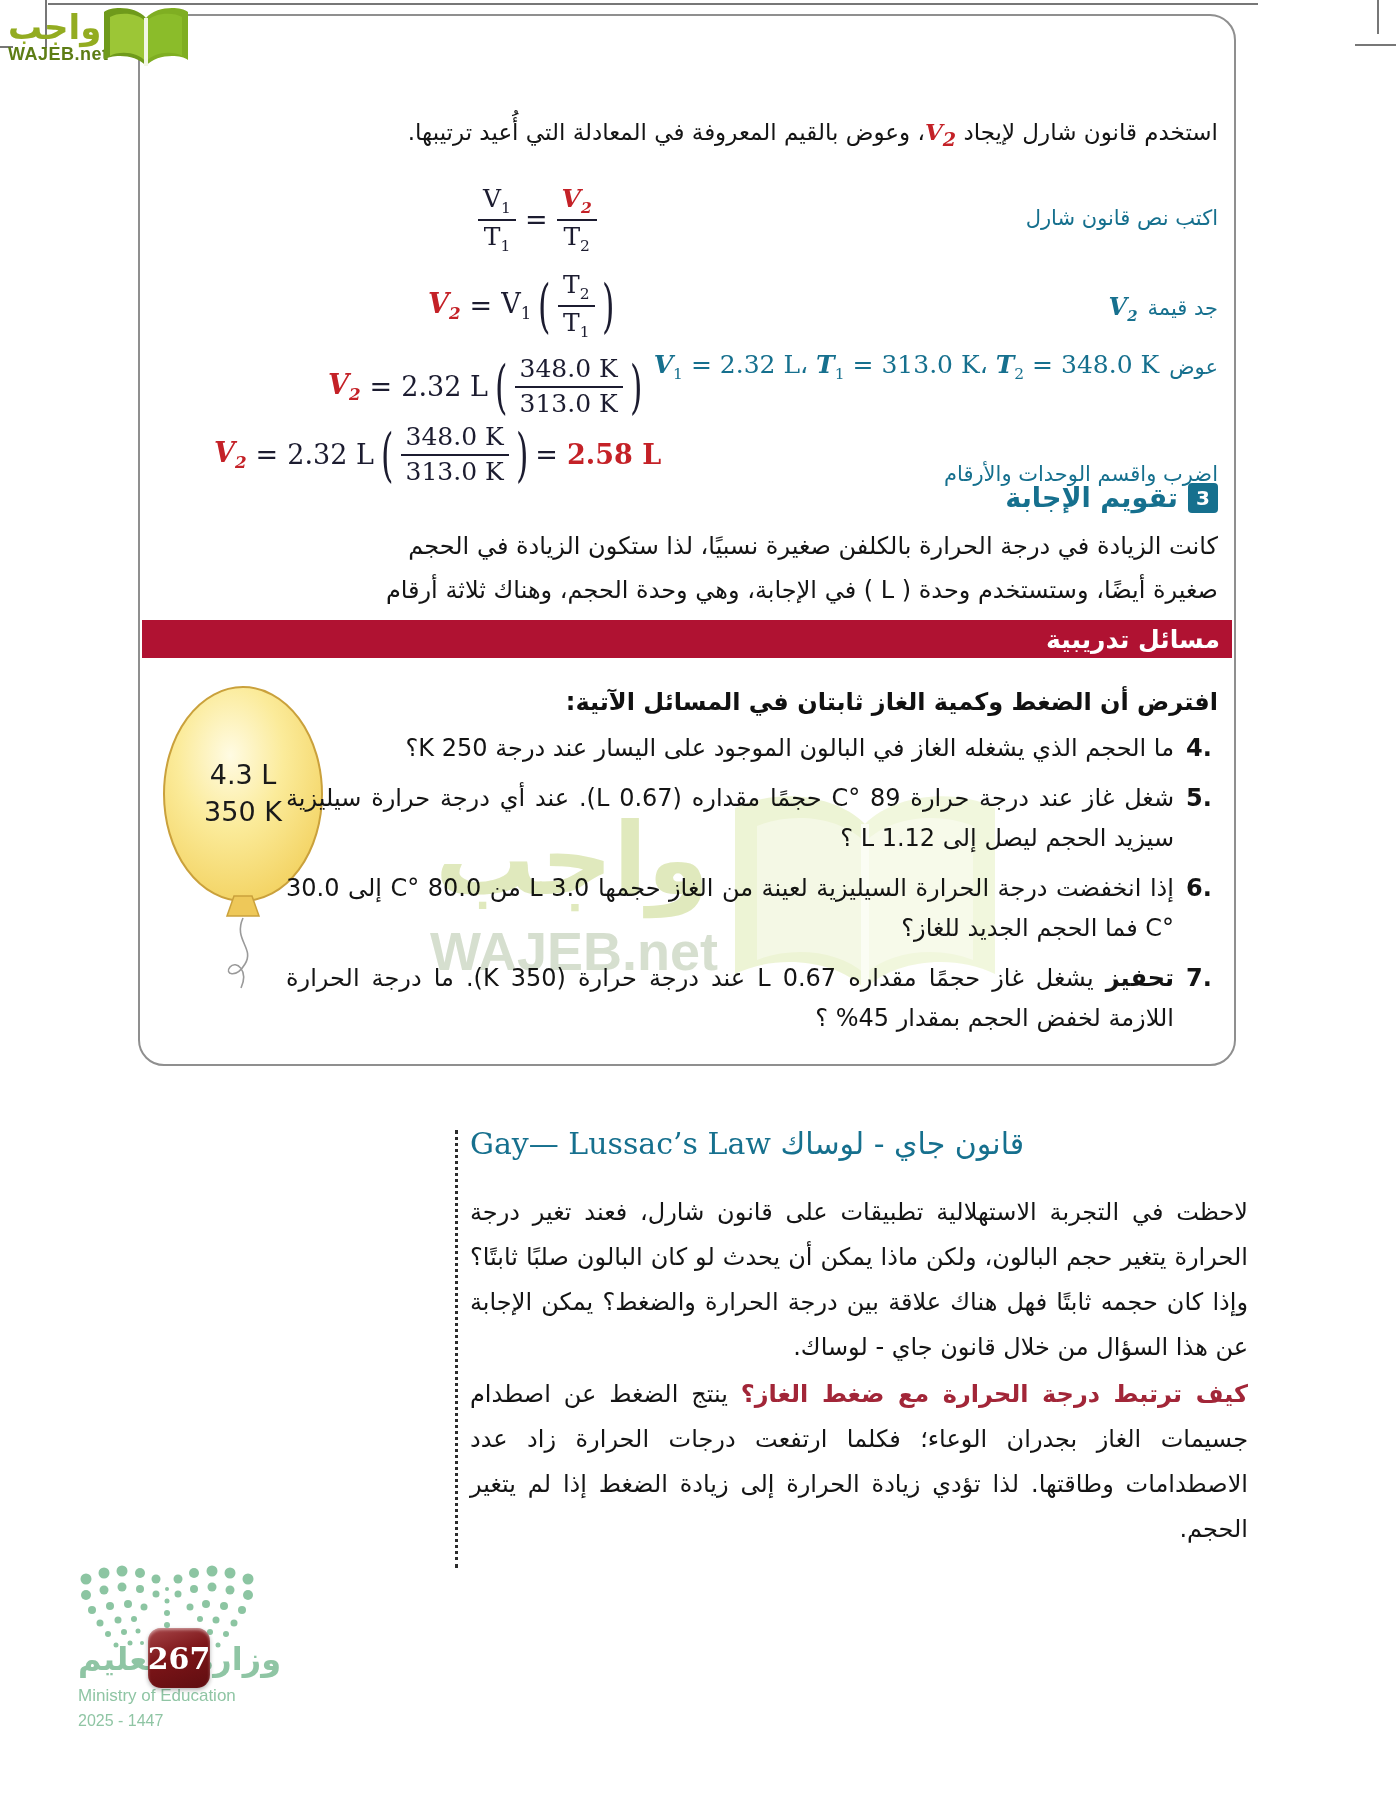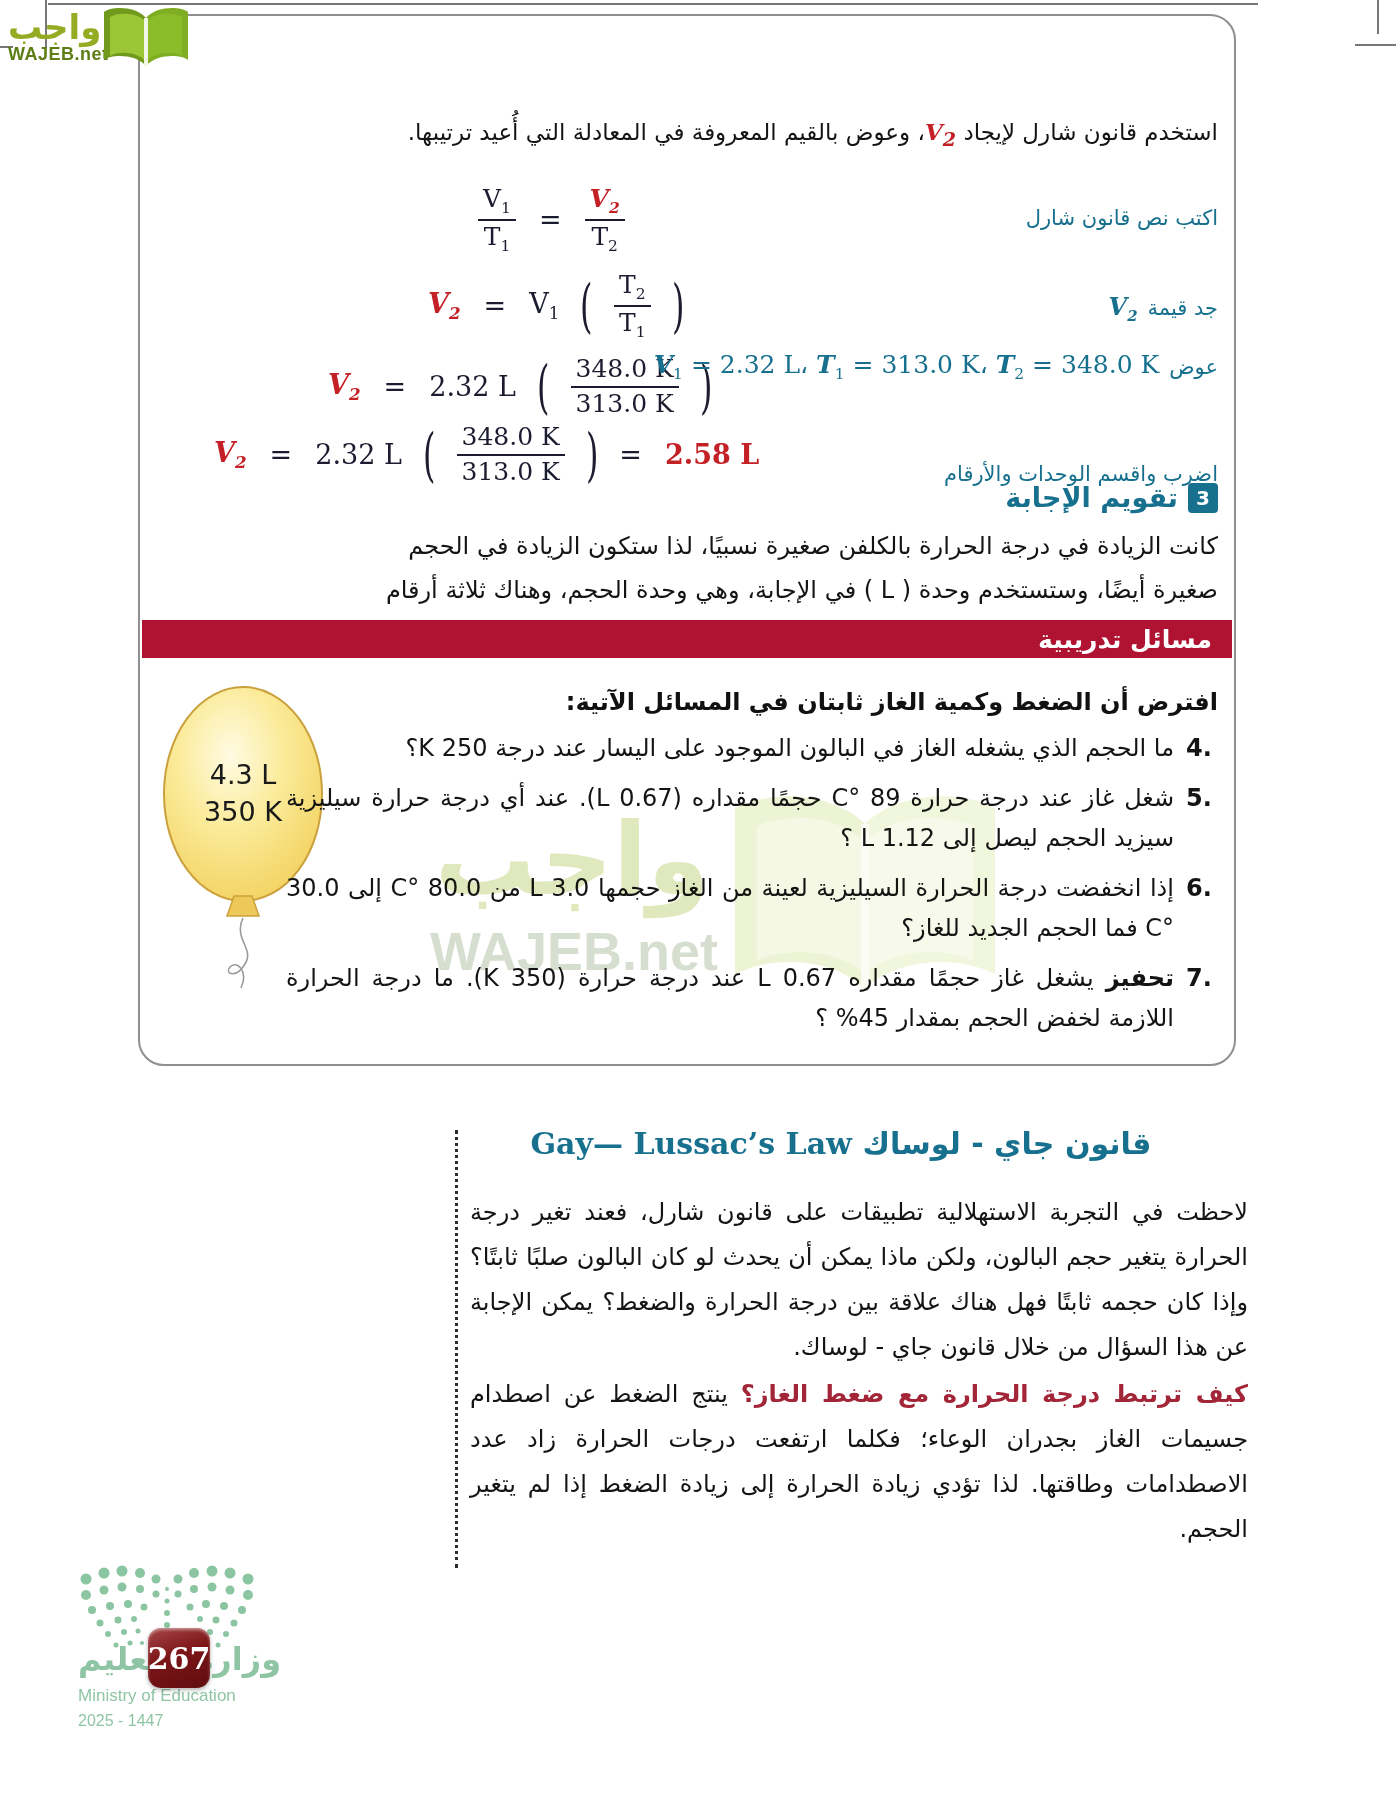--- a/index.html
+++ b/index.html
@@ -9,21 +9,21 @@
   
   .mark{position:absolute;background:#4a4a4a;}
   
   .wajeb-ar{font-size:34px;font-weight:bold;color:#93ac21;line-height:1;}
   .wajeb-net{font-size:18px;font-weight:bold;color:#5d7d15;letter-spacing:.5px;
              font-family:"Liberation Sans","DejaVu Sans",sans-serif;}
   
   .card{left:138px;top:14px;width:1094px;height:1048px;background:#fff;
         border:2px solid #8f8f8f;border-radius:26px;}
   
-  .eq{position:absolute;display:flex;align-items:center;gap:23px;
+  .eq{position:absolute;display:flex;align-items:center;gap:9px;
       font-family:"DejaVu Serif","Liberation Serif",serif;color:#1c1c30;font-size:27px;}
   .frac{display:inline-flex;flex-direction:column;align-items:center;font-size:25px;line-height:1.22;}
   .frac .top{border-bottom:2px solid #1c1c30;padding:0 5px 1px;}
   .frac .bot{padding-top:1px;}
   .eq sub,.slabel sub{font-size:.62em;}
   .rv{color:var(--accent_red,#c42127);font-weight:bold;font-style:italic;}
   .paren{font-size:58px;font-weight:400;line-height:0;display:inline-block;
          transform:scaleX(.55);margin:0 -7px;color:#1c1c30;}
   
   .slabel{position:absolute;color:var(--teal,#16708e);font-size:21px;direction:rtl;
@@ -32,34 +32,34 @@
   .slabel .vals{direction:ltr;font-family:"DejaVu Serif",serif;font-size:25px;}
   .slabel .vals i{font-weight:bold;}
   
   .eval-head{position:absolute;direction:rtl;display:flex;align-items:center;gap:10px;}
   .step-badge{width:30px;height:30px;background:var(--teal,#16708e);color:#fff;border-radius:4px;
               display:flex;align-items:center;justify-content:center;font-size:20px;font-weight:bold;}
   .eval-title{color:var(--teal,#16708e);font-size:27px;font-weight:bold;}
   .body-ar{direction:rtl;text-align:right;font-size:24px;line-height:44px;color:#141414;}
   
   .banner{position:absolute;left:2px;right:2px;top:604px;height:38px;background:var(--banner_red,#b01232);
-          direction:rtl;display:flex;align-items:center;padding:0 20px;box-sizing:border-box;}
+          direction:rtl;display:flex;align-items:center;padding:0 12px;box-sizing:border-box;}
   .banner span{color:#fff;font-weight:bold;font-size:25px;}
   .practice-intro{position:absolute;right:16px;top:656px;direction:rtl;font-weight:bold;
                   font-size:24px;white-space:nowrap;color:#111;margin-top:16px;}
   .problems{position:absolute;right:16px;top:712px;width:932px;direction:rtl;}
   .problem{display:flex;gap:12px;margin-bottom:10px;font-size:24px;line-height:40px;color:#141414;}
   .pnum{font-weight:bold;min-width:32px;text-align:left;direction:ltr;}
   .ptext{flex:1;text-align:justify;}
   .pbold{font-weight:bold;}
   
   .dotline{position:absolute;left:455px;top:1130px;height:438px;width:0;
            border-left:3px dotted #2b2b2b;}
-  .gay-head{position:absolute;left:470px;top:1126px;width:770px;direction:rtl;text-align:center;
-            padding-left:0;color:var(--teal,#17789a);font-size:30px;font-weight:bold;padding-right:28px;box-sizing:border-box;}
+  .gay-head{position:absolute;left:470px;top:1126px;width:770px;direction:rtl;text-align:left;
+            padding-left:0;color:var(--teal,#17789a);font-size:30px;font-weight:normal;padding-right:28px;box-sizing:border-box;}
   .gay-head .en{font-family:"DejaVu Serif","Liberation Serif",serif;}
   .gay-par{position:absolute;left:470px;width:778px;direction:rtl;text-align:justify;
            font-size:24px;line-height:45px;color:#141414;}
   .q-red{color:var(--question_maroon,#a22638);font-weight:bold;}
   
   .wm{position:absolute;left:430px;top:782px;width:585px;height:245px;pointer-events:none;
       mix-blend-mode:multiply;z-index:5;}
   .wm-ar{position:absolute;left:5px;top:28px;font-size:100px;font-weight:bold;color:#c7d787;opacity:.55;line-height:1;}
   .wm-net{position:absolute;left:0px;top:138px;font-size:54px;font-weight:bold;color:#aebfa0;opacity:.5;
           font-family:"Liberation Sans","DejaVu Sans",sans-serif;}

